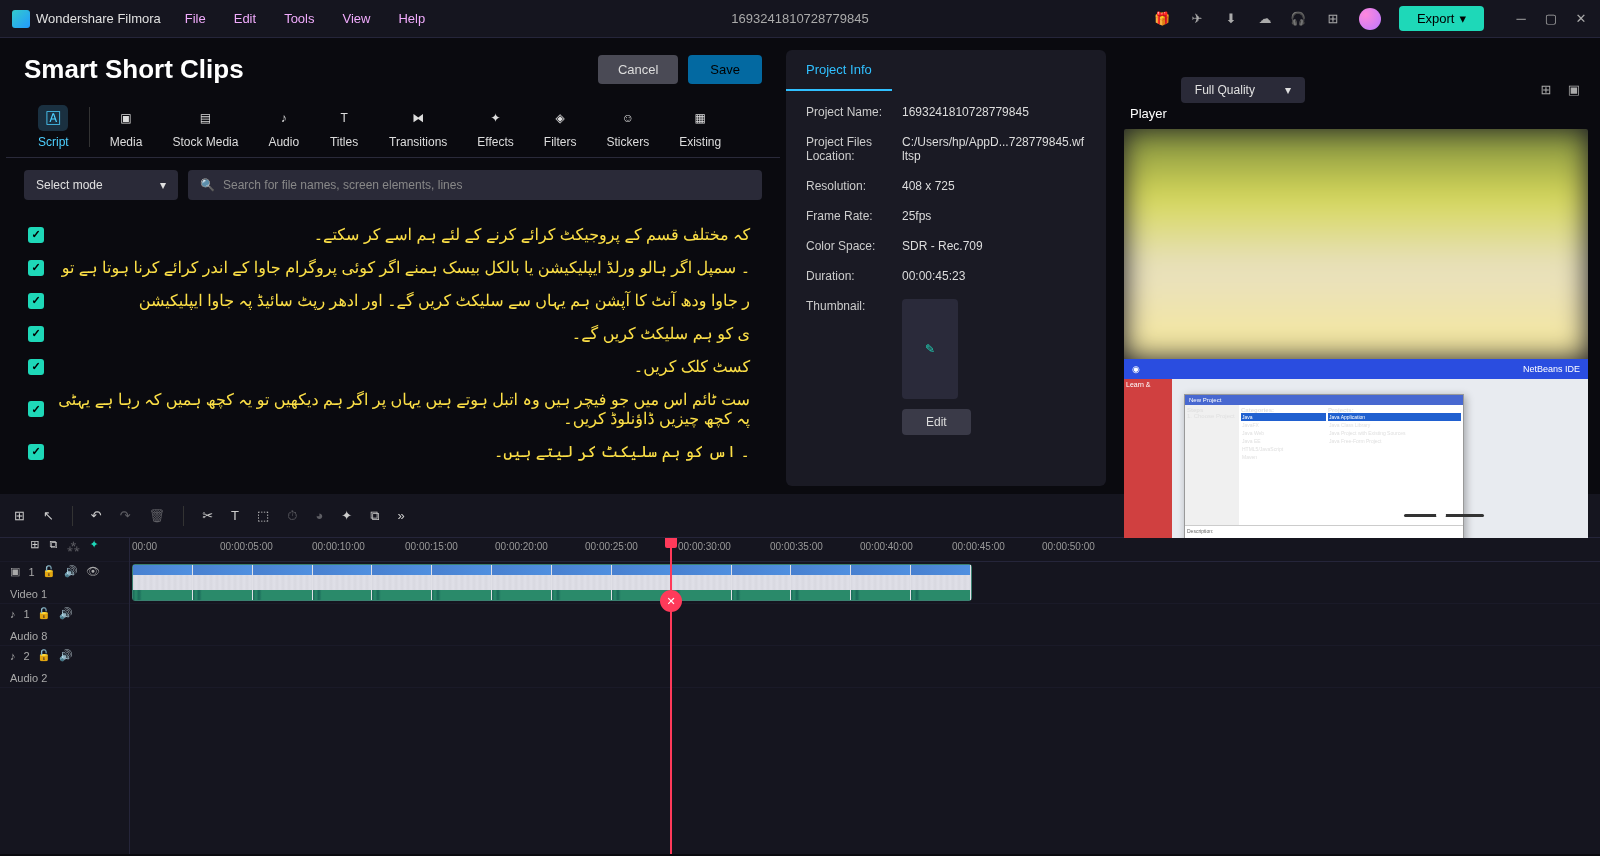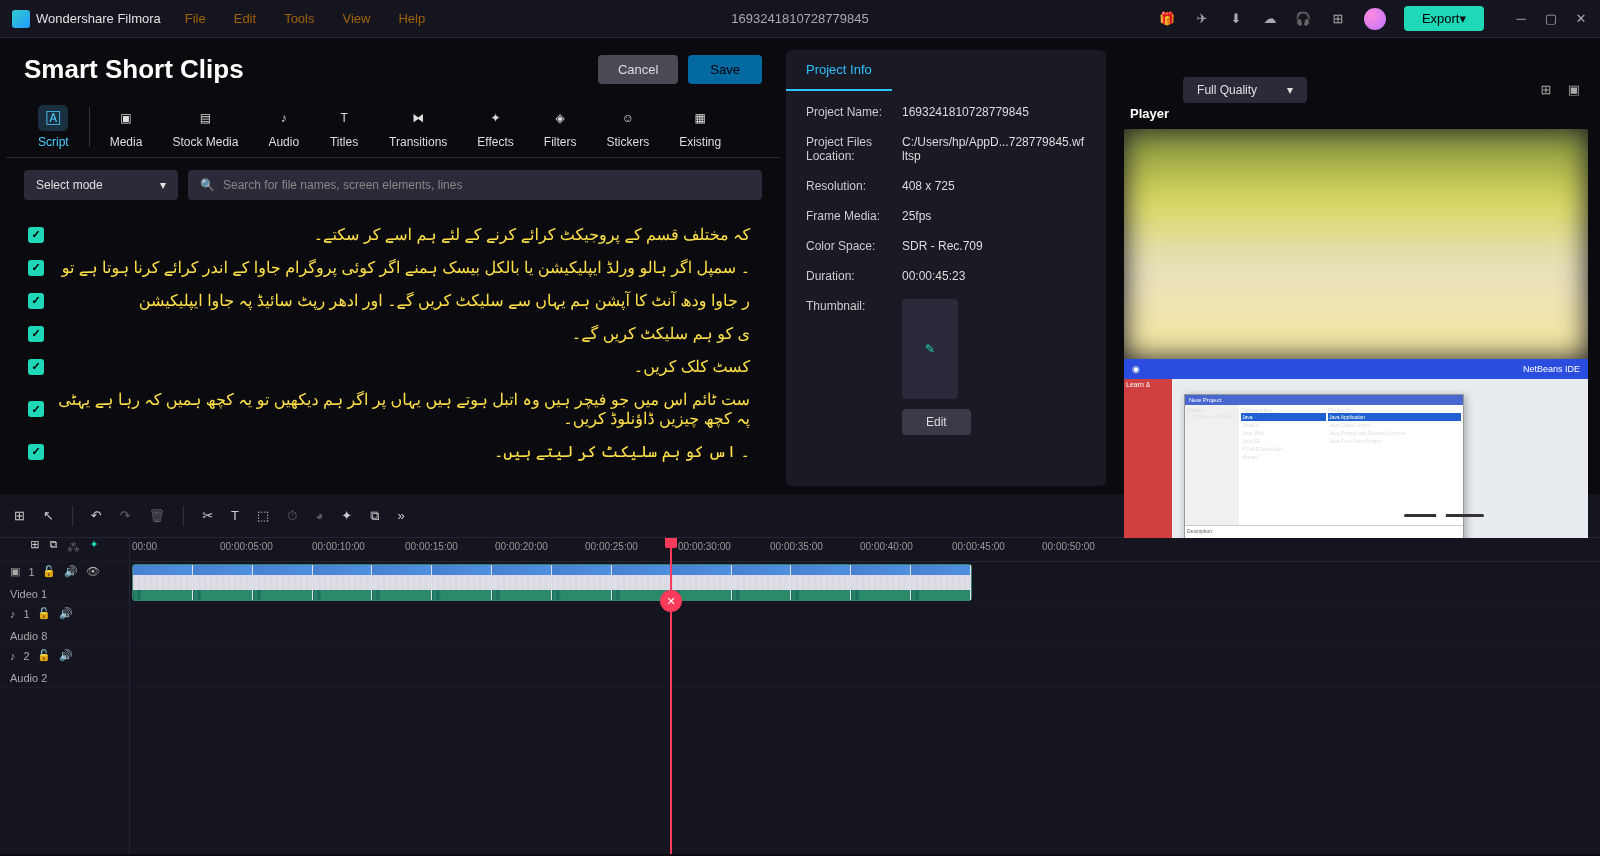--- a/index.html
+++ b/index.html
@@ -1,25 +1,25 @@
 <!DOCTYPE html>
 <html><head>
 <meta charset="utf-8">
 <style>
 * { margin: 0; padding: 0; box-sizing: border-box; font-family: -apple-system, BlinkMacSystemFont, 'Segoe UI', sans-serif; }
 body { background: #0a0a0f; color: #e0e0e0; width: 1600px; height: 856px; overflow: hidden; font-size: 13px; }
 .titlebar { height: 38px; background: #15151f; display: flex; align-items: center; padding: 0 12px; border-bottom: 1px solid #25253a; }
 .logo { display: flex; align-items: center; gap: 6px; margin-right: 24px; }
 .logo-icon { width: 18px; height: 18px; background: linear-gradient(135deg, #3cc, #29f); border-radius: 3px; }
 .menu { display: flex; gap: 28px; flex: 1; }
-.menu-item { color: #a16207; cursor: pointer; font-size: 13px; }
+.menu-item { color: #f0abfc; cursor: pointer; font-size: 13px; }
 .titlebar-title { position: absolute; left: 50%; transform: translateX(-50%); color: #aaa; }
 .titlebar-right { display: flex; align-items: center; gap: 18px; }
 .tb-icon { width: 16px; height: 16px; color: #aaa; cursor: pointer; display: flex; align-items: center; justify-content: center; }
-.export-btn { background: #1ed8b8; color: #000; padding: 5px 18px; border-radius: 4px; cursor: pointer; display: flex; align-items: center; font-weight: 500; }
+.export-btn { background: #1ed8b8; color: #000; padding: 5px 18px; border-radius: 4px; cursor: pointer; display: flex; align-items: center; gap: 5px; font-weight: 500; }
 .avatar { width: 22px; height: 22px; border-radius: 50%; background: radial-gradient(circle at 30% 30%, #f8d, #b7f); }
 .win-controls { display: flex; gap: 16px; margin-left: 12px; }
 .win-control { width: 14px; height: 14px; cursor: pointer; color: #aaa; display: flex; align-items: center; justify-content: center; }
 
 .main-area { display: flex; height: 456px; }
 .left-panel { width: 786px; padding: 10px 6px 6px 6px; }
 .panel-header { display: flex; align-items: center; justify-content: space-between; padding: 6px 18px 12px; }
 .panel-title { font-size: 26px; font-weight: 600; color: #fff; }
 .panel-buttons { display: flex; gap: 10px; }
 .btn-cancel { background: #4a4a55; color: #ddd; padding: 7px 20px; border-radius: 4px; cursor: pointer; font-size: 13px; }
@@ -43,21 +43,21 @@
 .info-tab { display: inline-block; padding: 12px 20px; color: #30c0ff; border-bottom: 2px solid #30c0ff; cursor: pointer; }
 .info-rows { padding: 14px 20px; display: flex; flex-direction: column; gap: 16px; }
 .info-row { display: flex; font-size: 12px; color: #ddd; }
 .info-label { width: 96px; flex-shrink: 0; color: #ccc; }
 .info-value { flex: 1; word-break: break-all; }
 .thumb-box { width: 56px; height: 100px; background: #2a2a3a; border-radius: 4px; display: flex; align-items: center; justify-content: center; }
 .edit-btn { background: #3a3a48; color: #ddd; padding: 6px 24px; border-radius: 4px; cursor: pointer; margin-top: 10px; display: inline-block; font-size: 12px; }
 
 .player-panel { flex: 1; padding: 8px; margin: 4px 4px 4px 8px; }
 .player-header { display: flex; align-items: center; gap: 14px; padding: 8px 6px; }
-.player-tab { color: #fff; font-weight: 700; cursor: pointer; font-size: 13px; margin-top: 48px; }
+.player-tab { color: #fff; font-weight: 400; cursor: pointer; font-size: 13px; margin-top: 48px; }
 .quality-select { background: #2a2a38; padding: 6px 14px; border-radius: 4px; cursor: pointer; display: flex; align-items: center; gap: 30px; font-size: 12px; }
 .player-header-icons { margin-left: auto; display: flex; gap: 12px; }
 .preview { width: 100%; height: 710px; background: #1a1a24; border-radius: 2px; position: relative; overflow: hidden; }
 .preview-content { position: absolute; inset: 0; display: flex; flex-direction: column; }
 .preview-blur-top { height: 230px; background: linear-gradient(180deg, #7a8a3a 0%, #d6d85a 30%, #e8e0c0 60%, #f6e89a 100%); filter: blur(14px); }
 .preview-mid { flex: 1; background: #e8ebf0; display: flex; align-items: center; justify-content: center; position: relative; }
 .preview-blur-bot { height: 230px; background: linear-gradient(0deg, #c8c8d0, #e0e0e8); filter: blur(14px); }
 .netbeans-header { position: absolute; top: 0; left: 0; right: 0; height: 20px; background: #2a4de0; display: flex; align-items: center; padding: 0 8px; font-size: 9px; color: #fff; }
 .netbeans-body { position: absolute; top: 20px; left: 0; right: 0; bottom: 0; display: flex; }
 .nb-side { width: 48px; background: #d04040; font-size: 7px; color: #fff; padding: 2px; }
@@ -273,21 +273,21 @@
         </div>
       <div class="info-row">
           <div class="info-label">Project Files Location:</div>
           <div class="info-value">C:/Users/hp/AppD...728779845.wfltsp</div>
         </div>
       <div class="info-row">
           <div class="info-label">Resolution:</div>
           <div class="info-value">408 x 725</div>
         </div>
       <div class="info-row">
-          <div class="info-label">Frame Media:</div>
+          <div class="info-label">Frame Rate:</div>
           <div class="info-value">25fps</div>
         </div>
       <div class="info-row">
           <div class="info-label">Color Space:</div>
           <div class="info-value">SDR - Rec.709</div>
         </div>
       <div class="info-row">
           <div class="info-label">Duration:</div>
           <div class="info-value">00:00:45:23</div>
         </div>

